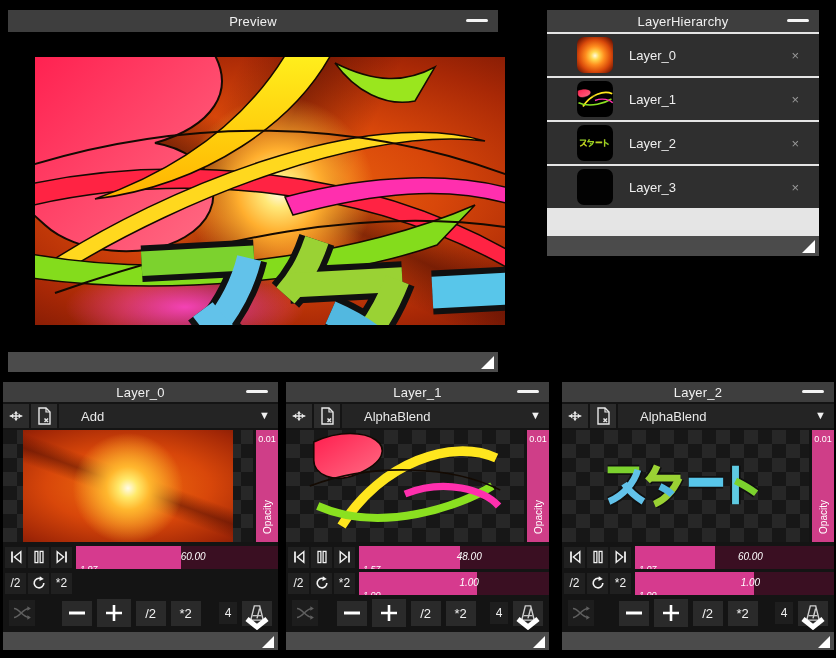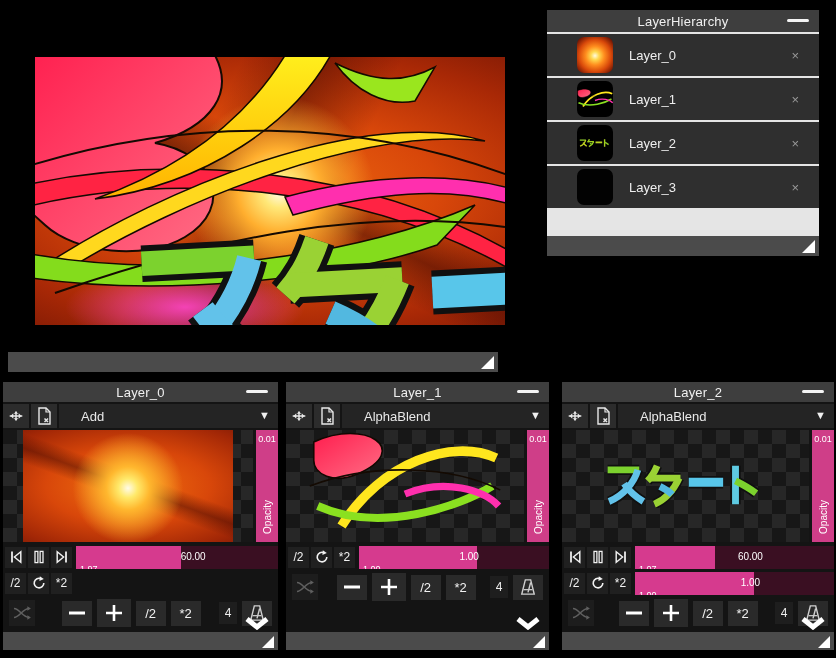--- a/index.html
+++ b/index.html
@@ -49,21 +49,21 @@
     radial-gradient(circle at 50% 52%, #fffbe8 0%, #ffe96a 8%, #ffb72e 18%, rgba(255,120,20,0) 46%),
     linear-gradient(20deg, rgba(40,5,2,0) 42%, rgba(70,10,2,.5) 50%, rgba(40,5,2,0) 58%),
     radial-gradient(ellipse 115% 100% at 50% 50%, #f2700f 0%, #d8470a 34%, #a22706 60%, #641204 82%, #330902 100%);}
   .art-svg{position:absolute;inset:0;width:100%;height:100%;}
   .opacity-col{width:22px;margin-left:3px;background:#cf3e88;position:relative;flex:0 0 auto;}
   .opacity-val{position:absolute;top:4px;width:100%;text-align:center;color:#fff;font-size:9px;}
   .opacity-lbl{position:absolute;bottom:8px;left:50%;transform:translateX(-50%) rotate(180deg);writing-mode:vertical-rl;color:#fff;font-size:10px;}
   .transport{margin-top:3px;flex:0 0 auto;}
   .t-row{display:flex;align-items:center;height:24px;margin-bottom:2px;}
   .t-btn{width:21px;height:21px;margin-left:2px;background:#202020;display:flex;align-items:center;justify-content:center;color:#f2f2f2;font-size:12px;flex:0 0 auto;}
-  .slider{flex:1;height:23px;margin-left:4px;background:#3a0f22;position:relative;overflow:hidden;}
+  .slider{flex:1;height:23px;margin-left:4px;background:#3a0f22;position:relative;overflow:hidden;font-style:italic;}
   .slider .fill{position:absolute;left:0;top:0;bottom:0;background:#d63a8e;}
   .slider .val{position:absolute;left:58%;top:5px;transform:translateX(-50%);color:#fff;font-size:10px;}
   .slider .sub{position:absolute;left:4px;bottom:-5px;color:#fff;font-size:9px;}
   .row3{display:flex;align-items:center;gap:5px;padding:2px 6px 0 6px;flex:0 0 auto;}
   .row3 .sp1{flex:2;} .row3 .sp2{flex:1;}
   .sm-btn{height:25px;background:#2a2a2a;display:flex;align-items:center;justify-content:center;color:#f2f2f2;font-size:13px;flex:0 0 auto;}
   .w30{width:30px;} .w34{width:34px;height:28px;}
   .beat-count{width:18px;height:22px;background:#1e1e1e;color:#eee;font-size:12px;display:flex;align-items:center;justify-content:center;}
   .chev-row{flex:1;position:relative;}
   .chev{position:absolute;right:8px;bottom:2px;}
@@ -122,20 +122,24 @@
       <path d="M40,120 C90,40 180,10 235,35" fill="none" stroke="#ffe61e" stroke-width="12"></path>
       <path d="M10,95 C90,130 190,95 230,70" fill="none" stroke="#8ae020" stroke-width="10"></path>
       <path d="M120,80 C170,60 220,75 238,95" fill="none" stroke="#ff2fae" stroke-width="9"></path>
       <path d="M0,70 C80,40 180,45 240,75" fill="none" stroke="#140a02" stroke-width="2"></path>
     </symbol>
   </defs>
 </svg>
 
 <div class="stage">
 
+  <div class="titlebar pv-title">
+    <span class="title">Preview</span>
+    <div class="minbar"></div>
+  </div>
 
   <div class="pv-img">
     <svg viewBox="0 0 470 268" preserveAspectRatio="none" class="kana" aria-label="スタート">
       <path d="M-10,-10 L175,-10 C205,35 175,70 120,86 C180,96 200,150 150,180 C110,204 40,196 10,168 L-10,150 Z" fill="url(#gradRed)" stroke="#140a02" stroke-width="2"></path>
       <path d="M-10,128 C140,96 330,110 478,196 L478,214 C330,128 140,114 -10,150 Z" fill="#ff2343" stroke="#140a02" stroke-width="1.5"></path>
       <path d="M255,-10 C215,60 150,110 60,142 C170,128 262,66 300,-10 Z" fill="url(#gradYel)" stroke="#140a02" stroke-width="1.5"></path>
       <path d="M30,214 C150,140 330,70 450,84 C330,48 130,130 10,208 Z" fill="#ffd81e" stroke="#140a02" stroke-width="1.5"></path>
       <path d="M300,6 C340,26 370,26 400,10 L380,44 C350,50 320,34 300,6 Z" fill="#9ae61e" stroke="#140a02" stroke-width="1.5"></path>
       <ellipse cx="150" cy="250" rx="120" ry="40" fill="url(#magGlow)"></ellipse>
       <path d="M250,140 C340,116 420,116 478,132 L478,148 C410,128 340,136 258,158 Z" fill="#ff2fae" stroke="#140a02" stroke-width="1.5"></path>
@@ -339,20 +343,45 @@
         </svg>
       </div>
       <div class="opacity-col">
         <span class="opacity-val">0.01</span>
         <span class="opacity-lbl">Opacity</span>
       </div>
     </div>
     <div class="transport">
       <div class="t-row">
         <div class="t-btn">
+          <svg width="16" height="16" viewBox="0 0 20 20">
+            <path d="M5,3 V17" stroke="#f2f2f2" stroke-width="2.2" fill="none"></path>
+            <path d="M16,3.5 L8,10 L16,16.5 Z" fill="none" stroke="#f2f2f2" stroke-width="1.8"></path>
+          </svg>
+        </div>
+        <div class="t-btn">
+          <svg width="14" height="16" viewBox="0 0 16 20">
+            <rect x="3" y="3" width="3.6" height="14" fill="none" stroke="#f2f2f2" stroke-width="1.6"></rect>
+            <rect x="9.4" y="3" width="3.6" height="14" fill="none" stroke="#f2f2f2" stroke-width="1.6"></rect>
+          </svg>
+        </div>
+        <div class="t-btn">
+          <svg width="16" height="16" viewBox="0 0 20 20">
+            <path d="M15,3 V17" stroke="#f2f2f2" stroke-width="2.2" fill="none"></path>
+            <path d="M4,3.5 L12,10 L4,16.5 Z" fill="none" stroke="#f2f2f2" stroke-width="1.8"></path>
+          </svg>
+        </div>
+        <div class="slider">
+          <div class="fill" style="width: 53%;"></div>
+          <span class="val">48.00</span>
+          <span class="sub">1.57</span>
+        </div>
+      </div>
+      <div class="t-row">
+        <div class="t-btn">
             <span>/2</span>
           </div>
         <div class="t-btn">
           <svg width="16" height="16" viewBox="0 0 20 20">
             <path d="M16,10 A6,6 0 1 1 12.5,4.6" fill="none" stroke="#f2f2f2" stroke-width="2"></path>
             <path d="M11,1.5 L16,5 L10.5,7.5 Z" fill="#f2f2f2"></path>
           </svg>
         </div>
         <div class="t-btn">
             <span>*2</span>

